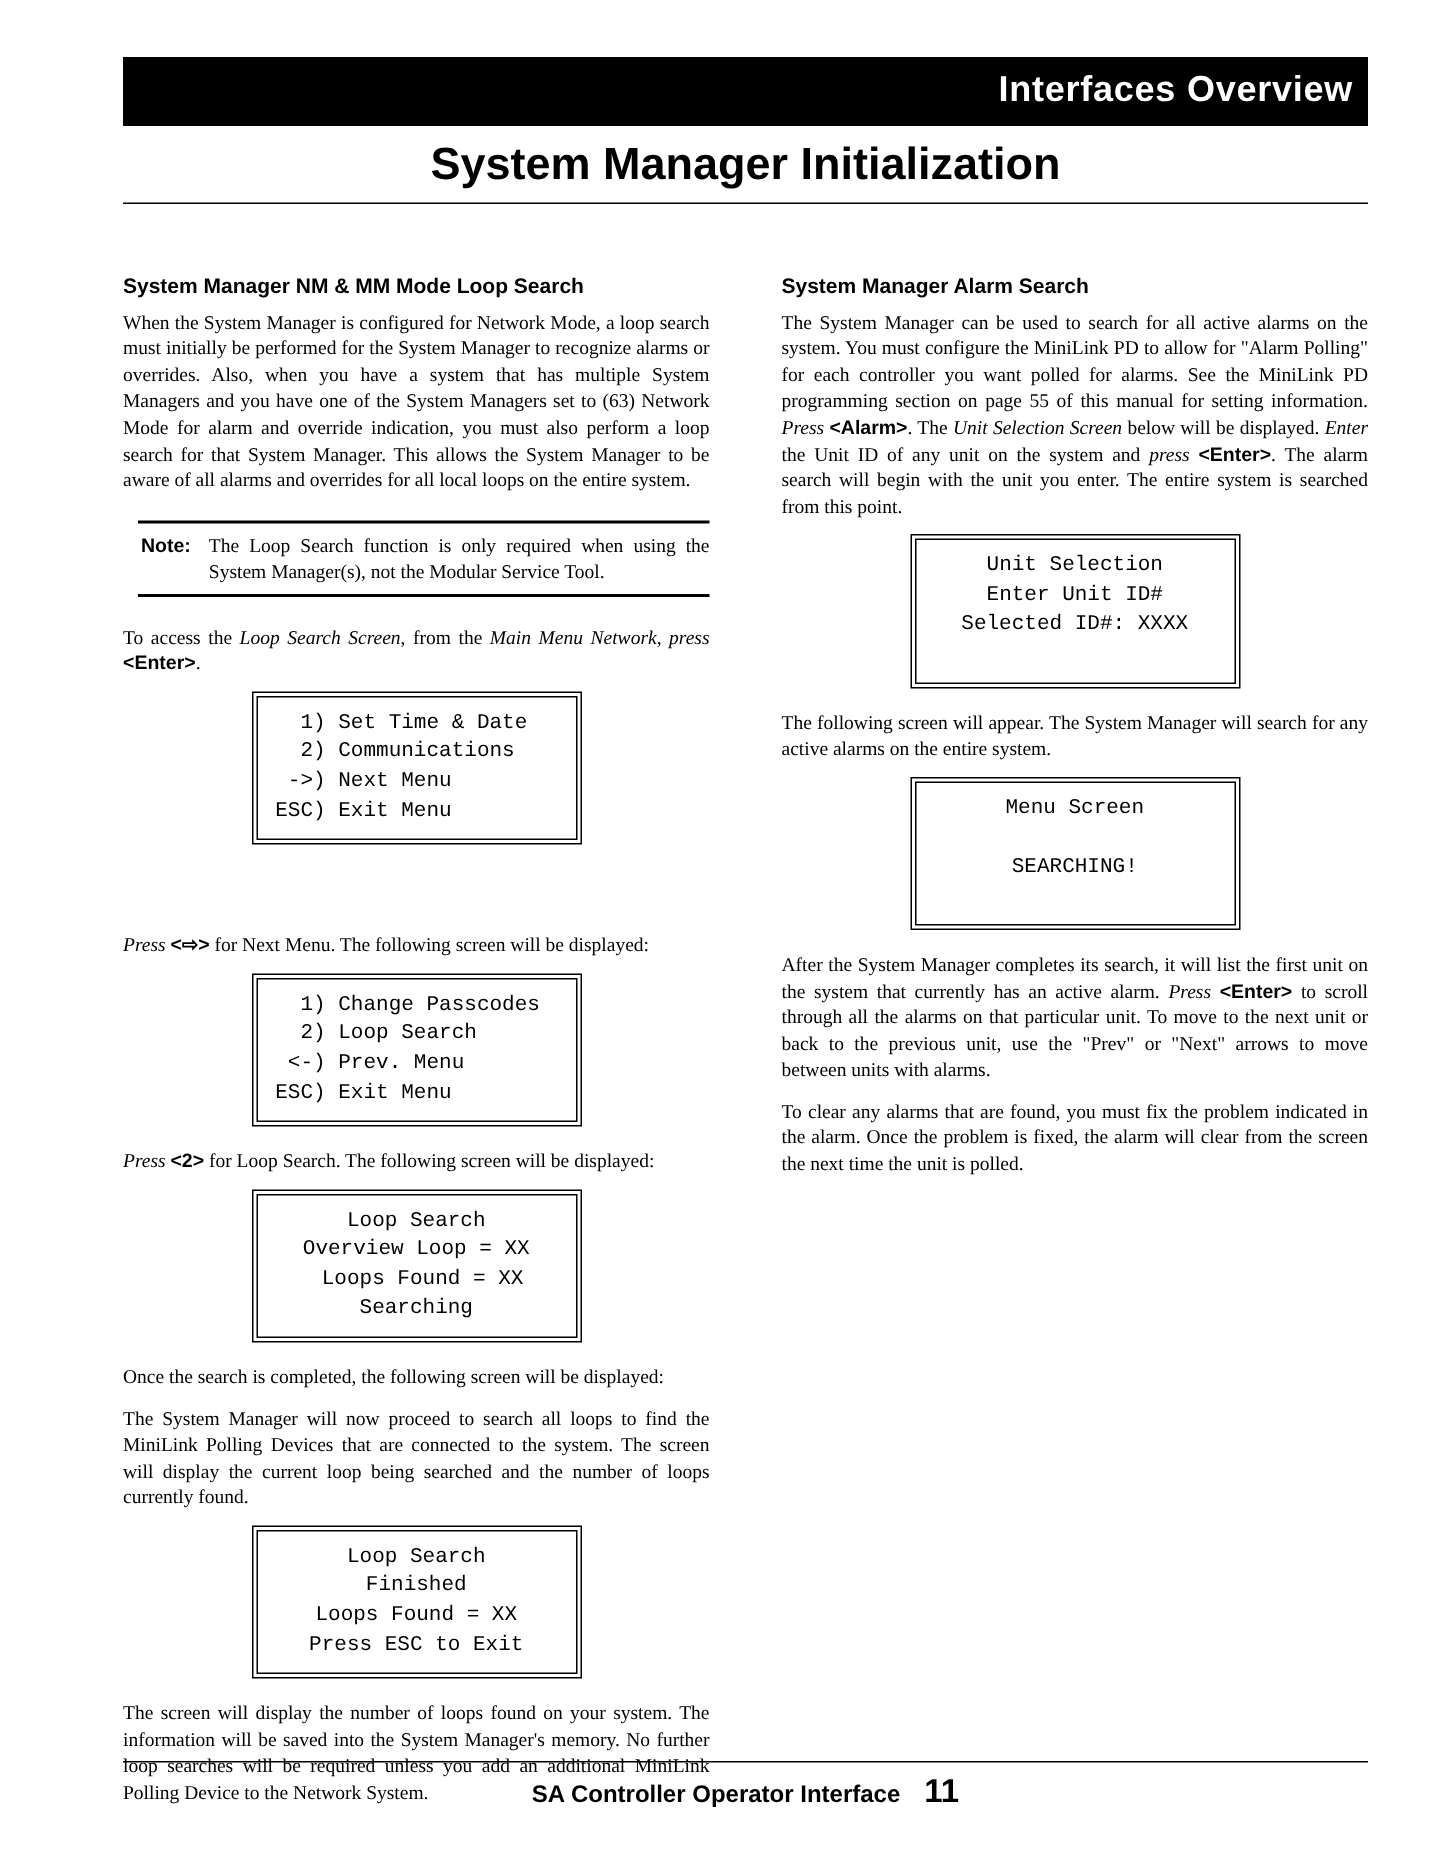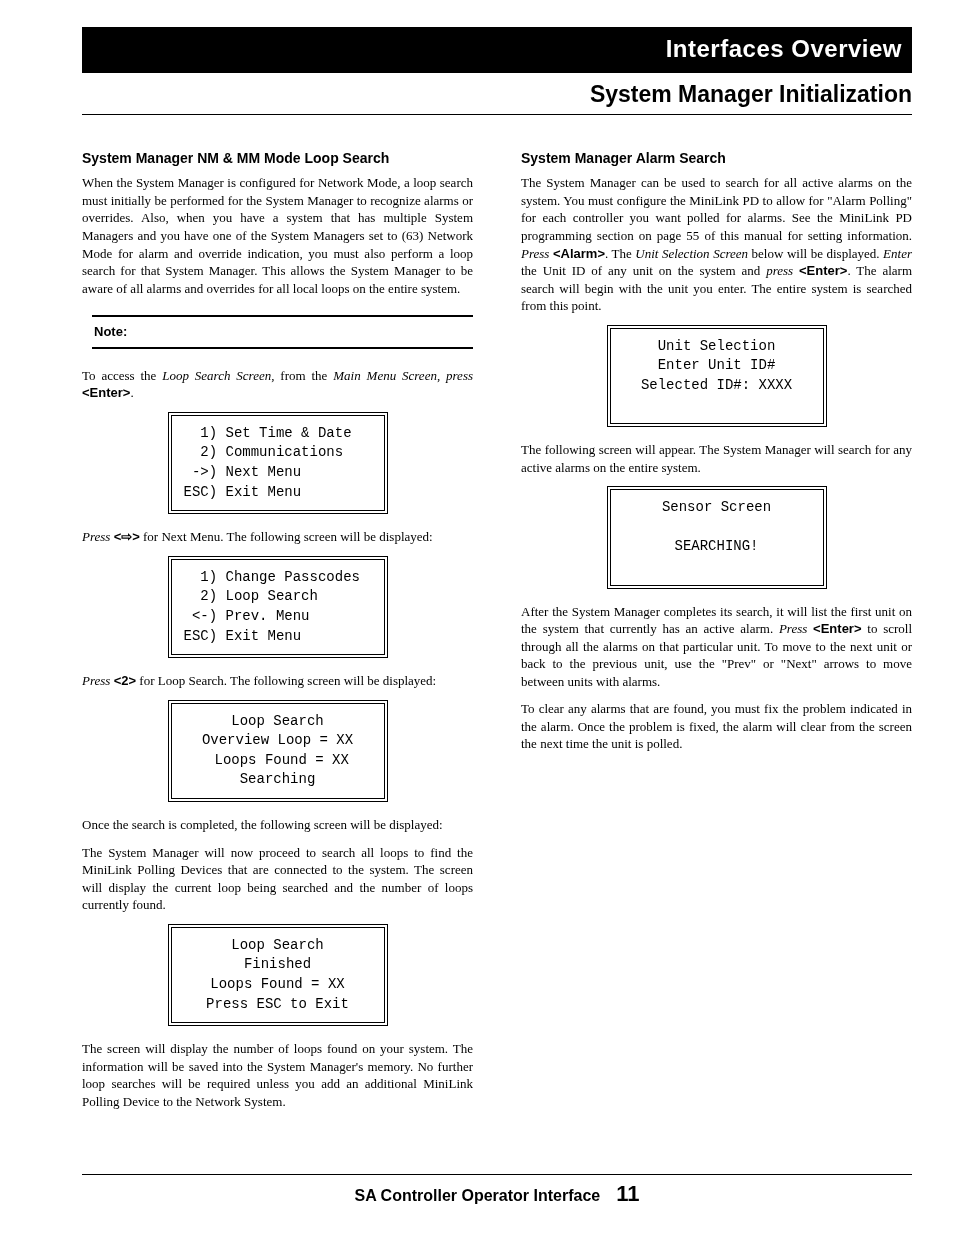--- a/index.html
+++ b/index.html
@@ -10,40 +10,40 @@
     font-size: 13px;
     line-height: 1.35;
     color: #000;
     background: #fff;
   }
   .page {
     width: 954px;
     height: 1235px;
     position: relative;
     box-sizing: border-box;
-    padding: 27px 42px 30px 82px;
+    padding: 38px 42px 30px 82px;
   }
   .top-banner {
     background: #000;
     color: #fff;
     font-family: Arial, Helvetica, sans-serif;
     font-weight: 900;
     font-size: 24px;
     text-align: right;
     padding: 6px 10px 8px 10px;
     letter-spacing: 0.5px;
   }
   .page-title {
     font-family: Arial, Helvetica, sans-serif;
     font-weight: 900;
-    font-size: 23px;
-    text-align: right;
+    font-size: 30px;
+    text-align: center;
     padding: 6px 0 4px 0;
     border-bottom: 1.5px solid #000;
-    margin-bottom: 34px;
+    margin-bottom: 45px;
   }
   .cols {
     display: flex;
     gap: 48px;
   }
   .col {
     flex: 1;
     min-width: 0;
   }
   h2.section {
@@ -89,20 +89,21 @@
     box-sizing: border-box;
     display: flex;
     flex-direction: column;
     justify-content: center;
   }
   .screen.tall { min-height: 96px; }
   .screen.center div { text-align: center; }
   .bold-sans {
     font-family: Arial, Helvetica, sans-serif;
     font-weight: 900;
+    margin-top: 44px;
   }
   .italic { font-style: italic; }
   .footer {
     position: absolute;
     left: 82px;
     right: 42px;
     bottom: 26px;
     border-top: 1.5px solid #000;
     padding-top: 4px;
     display: flex;
@@ -135,24 +136,25 @@
   <div class="page-title">System Manager Initialization</div>
 
   <div class="cols">
 
     <div class="col">
       <h2 class="section">System Manager NM &amp; MM Mode Loop Search</h2>
       <p>When the System Manager is configured for Network Mode, a loop search must initially be performed for the System Manager to recognize alarms or overrides. Also, when you have a system that has multiple System Managers and you have one of the System Managers set to (63) Network Mode for alarm and override indication, you must also perform a loop search for that System Manager. This allows the System Manager to be aware of all alarms and overrides for all local loops on the entire system.</p>
 
       <div class="note-box">
         <div class="note-label">Note:</div>
-      </div>
-
-      <p>
-        <span>To access the </span><span class="italic">Loop Search Screen</span><span>, from the </span><span class="italic">Main Menu Screen</span><span>, </span><span class="italic">press</span><span> </span><span class="bold-sans">&lt;Enter&gt;</span><span>.</span>
+        <div class="note-text">The Loop Search function is only required when using the System Manager(s), not the Modular Service Tool.</div>
+      </div>
+
+      <p>
+        <span>To access the </span><span class="italic">Loop Search Screen</span><span>, from the </span><span class="italic">Main Menu Network</span><span>, </span><span class="italic">press</span><span> </span><span class="bold-sans">&lt;Enter&gt;</span><span>.</span>
       </p>
 
       <div class="screen tall">  1) Set Time &amp; Date
   2) Communications
  -&gt;) Next Menu
 ESC) Exit Menu</div>
 
       <p>
         <span class="italic">Press</span><span> </span><span class="bold-sans">&lt;</span><span class="bold-sans arrow-icon">⇨</span><span class="bold-sans">&gt;</span><span> for Next Menu. The following screen will be displayed:</span>
       </p>
@@ -196,21 +198,21 @@
       <div class="screen tall center">
         <div>Unit Selection</div>
         <div>Enter Unit ID#</div>
         <div>Selected ID#: XXXX</div>
         <div>&nbsp;</div>
       </div>
 
       <p>The following screen will appear. The System Manager will search for any active alarms on the entire system.</p>
 
       <div class="screen tall center">
-        <div>Sensor Screen</div>
+        <div>Menu Screen</div>
         <div>&nbsp;</div>
         <div>SEARCHING!</div>
         <div>&nbsp;</div>
       </div>
 
       <p>
         <span>After the System Manager completes its search, it will list the first unit on the system that currently has an active alarm. </span><span class="italic">Press</span> <span class="bold-sans">&lt;Enter&gt;</span><span> to scroll through all the alarms on that particular unit. To move to the next unit or back to the previous unit, use the "Prev" or "Next" arrows to move between units with alarms.</span>
       </p>
 
 

